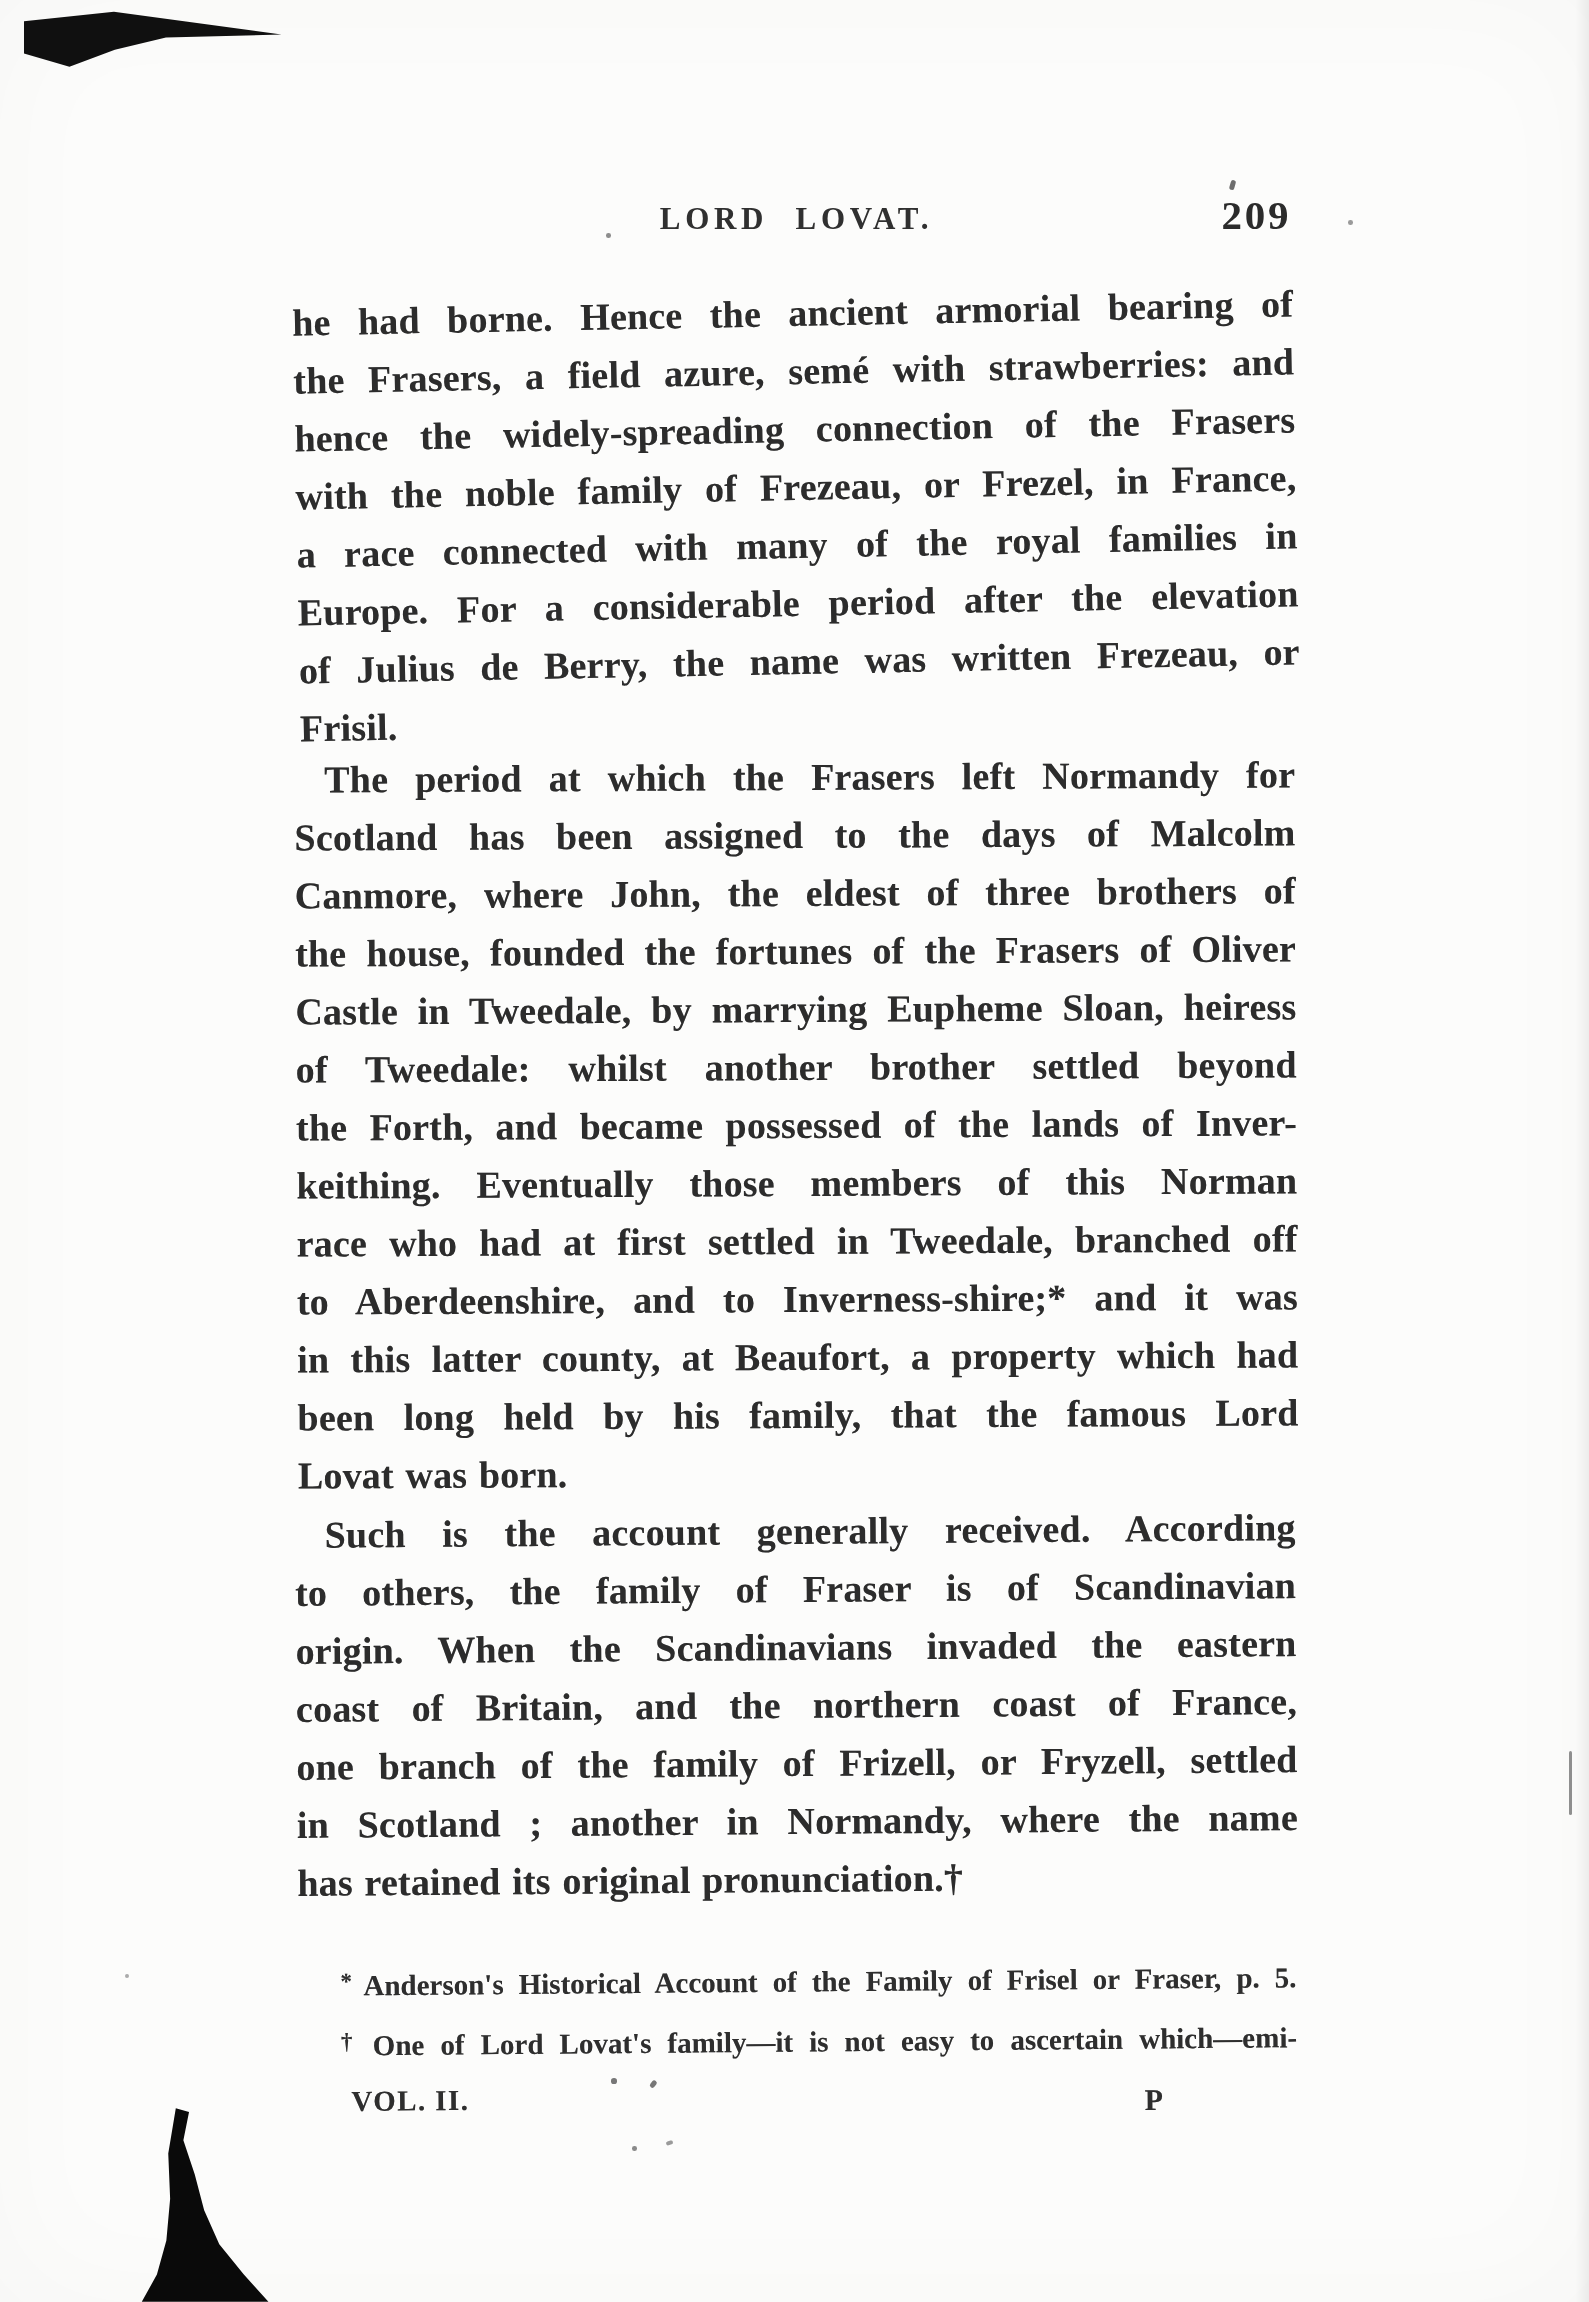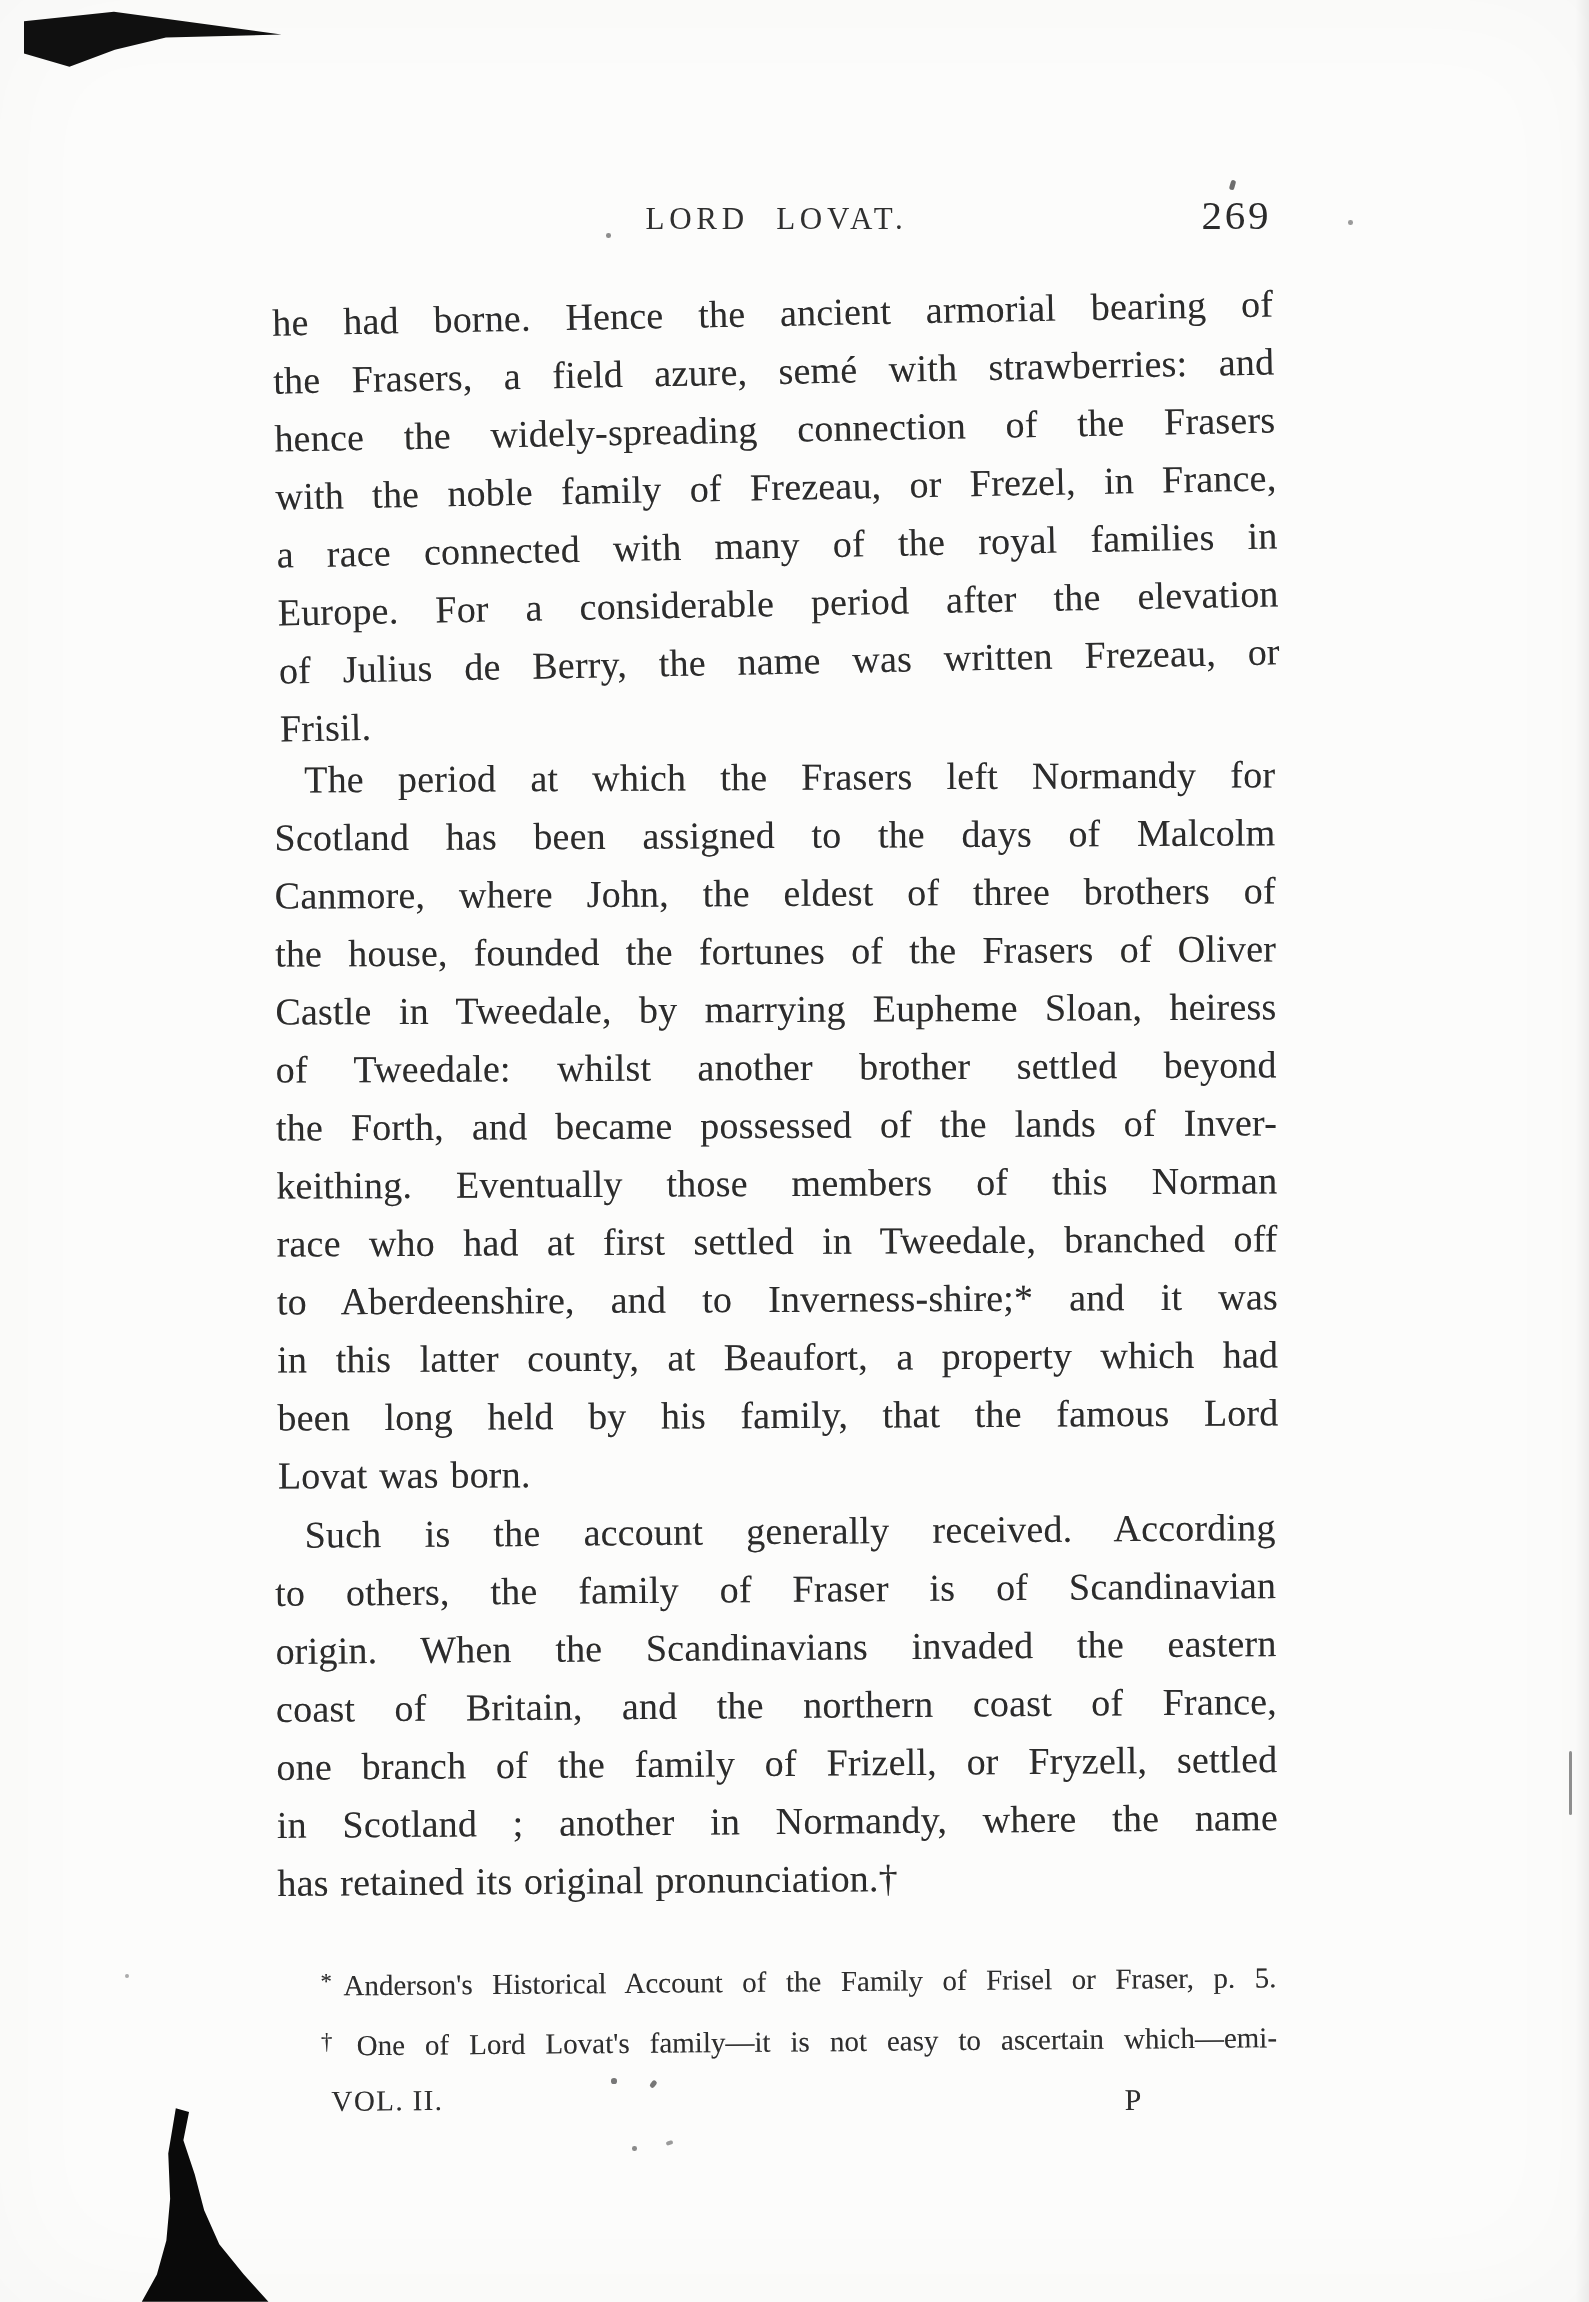--- a/index.html
+++ b/index.html
@@ -30,23 +30,24 @@
 
   
   .artifact { position: absolute; pointer-events: none; }
   .wedge-tl { left: 24px; top: 5.7px; width: 265px; height: 76px; }
   .blob-bl  { left: 121px; top: 2108px; width: 189px; height: 194px; }
   .speck { position: absolute; background: #808080; border-radius: 50%; }
 
   
   .content {
     position: absolute;
-    left: 276px;
+    left: 296px;
     top: 189px;
     width: 1001px;
+    font-weight: bold;
   }
 
   
   .page-header {
     position: relative;
     height: 59px;
   }
   .running-header {
     display: block;
     text-align: center;
@@ -156,21 +157,21 @@
   <div class="speck" style="left:651px; top:2080px; width:4.7px; height:7.6px; background:#777; transform:rotate(38deg); border-radius:2.8px;"></div>
   <div class="speck" style="left:632px; top:2146px; width:4.7px; height:4.7px; background:#8a8a8a;"></div>
   <div class="speck" style="left:666px; top:2141px; width:6.6px; height:3.8px; background:#9a9a9a; transform:rotate(-18deg); border-radius:1.9px;"></div>
   <div class="speck" style="left:125px; top:1974px; width:3.8px; height:3.8px; background:#ababab;"></div>
   <div class="speck" style="left:1569px; top:1751px; width:2.8px; height:64px; background:#8f8f8f; border-radius:1.9px;"></div>
 
   <div class="content">
 
     <header class="page-header">
       <span class="running-header">LORD LOVAT.</span>
-      <span class="page-number">269</span>
+      <span class="page-number">209</span>
     </header>
 
     <section class="body-text">
       <div class="para tilt-a">
           <div class="line">he had borne. Hence the ancient armorial bearing of</div>
           <div class="line">the Frasers, a field azure, semé with strawberries: and</div>
           <div class="line">hence the widely-spreading connection of the Frasers</div>
           <div class="line">with the noble family of Frezeau, or Frezel, in France,</div>
           <div class="line">a race connected with many of the royal families in</div>
           <div class="line">Europe. For a considerable period after the elevation</div>

